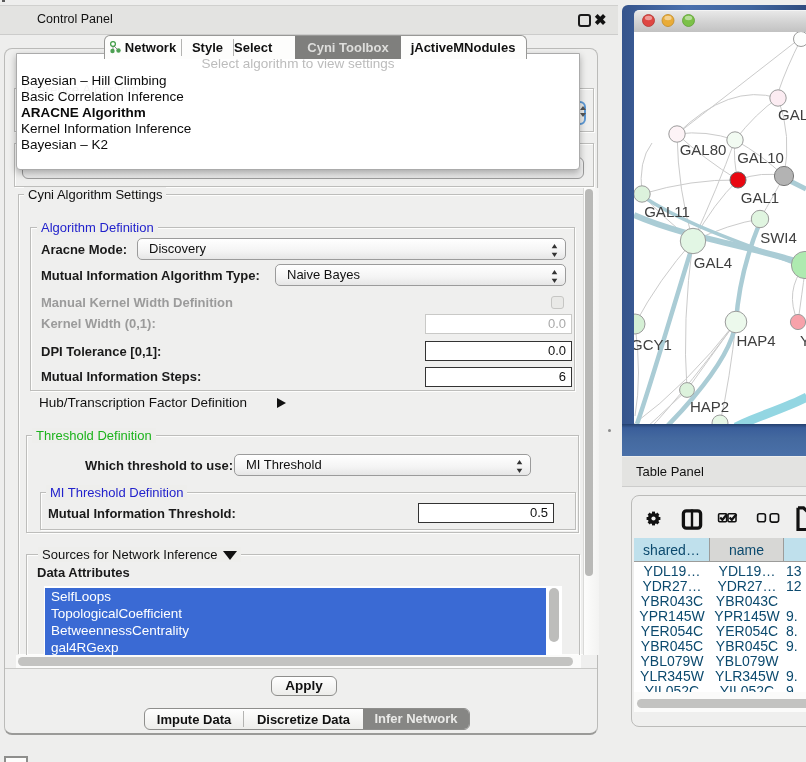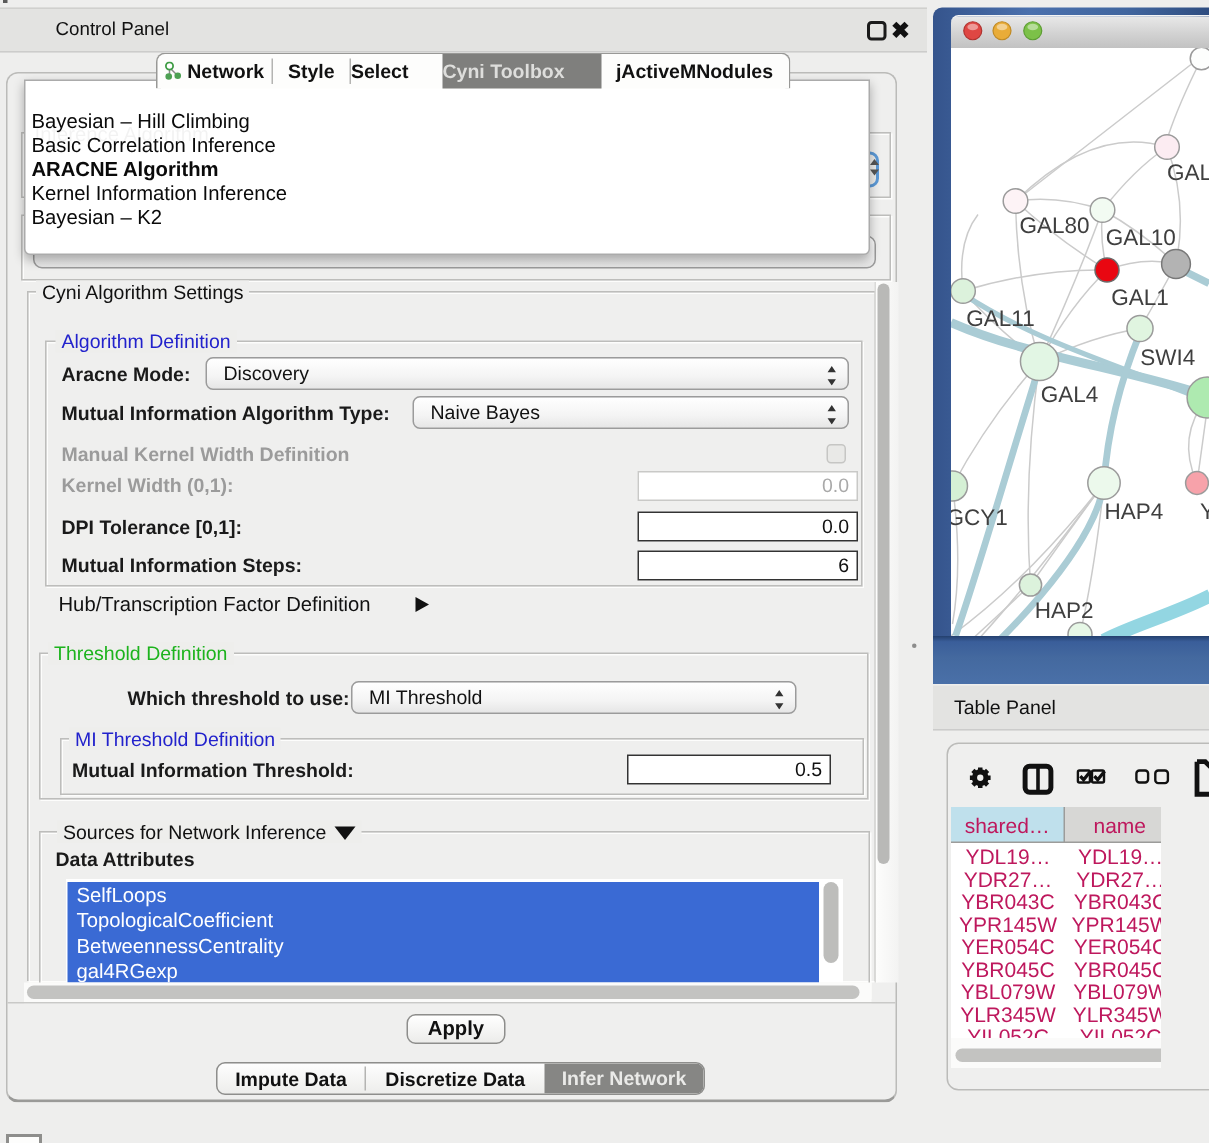--- a/index.html
+++ b/index.html
@@ -112,20 +112,21 @@
     <div class="a" style="left:0;top:3px;width:98px;text-align:center;">Impute Data</div>
     <div class="a" style="left:98px;top:2px;width:1px;height:16px;background:#b4b4b2;"></div>
     <div class="a" style="left:99px;top:3px;width:119px;text-align:center;">Discretize Data</div>
     <div class="a" style="left:218px;top:0;width:106px;height:20px;background:#868684;color:#eaeae8;text-align:center;line-height:20px;">Infer Network</div>
   </div>
 
   <div class="a" style="left:4px;top:756px;width:20px;height:10px;border:2px solid #8e8e8c;background:#fdfdfc;"></div>
 </div>
 
 <div id="popup" class="a" style="left:16px;top:53px;width:562px;height:115px;background:#fff;border:1px solid #ababab;border-radius:0 0 4px 4px;box-shadow:0 3px 7px rgba(0,0,0,.3);z-index:20;font-size:13.5px;color:#0a0a0a;">
+  <div class="a" style="left:0;top:2px;width:562px;text-align:center;color:#bcbcbc;">Select algorithm to view settings</div>
   <div class="a" style="left:4px;top:19px;">Bayesian – Hill Climbing</div>
   <div class="a" style="left:4px;top:35px;">Basic Correlation Inference</div>
   <div class="a" style="left:4px;top:51px;font-weight:bold;">ARACNE Algorithm</div>
   <div class="a" style="left:4px;top:67px;">Kernel Information Inference</div>
   <div class="a" style="left:4px;top:83px;">Bayesian – K2</div>
   <div class="a" style="left:6px;top:28px;color:rgba(0,0,0,0.05);">Inference Algorithm</div>
 </div>
 
 <div id="tabs" class="a" style="left:104px;top:35px;width:421px;height:23px;z-index:30;border:1px solid #989896;border-bottom:none;border-radius:6px 6px 0 0;background:#fdfdfc;font-size:13px;font-weight:bold;color:#111;">
   <svg class="a" style="left:4px;top:5px;" width="13" height="13" viewBox="0 0 13 13">
@@ -133,21 +134,21 @@
     <line x1="4" y1="4" x2="4" y2="10" stroke="#8a8a8a" stroke-width="1"></line>
     <circle cx="4" cy="3" r="2.4" fill="#fff" stroke="#3f9c45" stroke-width="1.2"></circle>
     <circle cx="3.5" cy="10" r="2.2" fill="#4da053"></circle>
     <circle cx="9.5" cy="9.5" r="2.2" fill="#4da053"></circle>
   </svg>
   <div class="a" style="left:15px;top:4px;width:61px;text-align:center;">Network</div>
   <div class="a" style="left:76px;top:3px;width:1px;height:17px;background:#b4b4b2;"></div>
   <div class="a" style="left:77px;top:4px;width:51px;text-align:center;">Style</div>
   <div class="a" style="left:128px;top:3px;width:1px;height:17px;background:#b4b4b2;"></div>
   <div class="a" style="left:129px;top:4px;width:61px;text-align:left;">Select</div>
-  <div class="a" style="left:190px;top:0;width:106px;height:23px;background:#7f7f7d;color:#dededc;line-height:23px;">Cyni Toolbox</div>
+  <div class="a" style="left:190px;top:0;width:106px;height:23px;background:#7f7f7d;color:#dededc;text-align:center;line-height:23px;">Cyni Toolbox</div>
   <div class="a" style="left:296px;top:4px;width:124px;text-align:center;">jActiveMNodules</div>
 </div>
 
 <div id="net">
 
   <div class="a" style="left:608px;top:429px;width:3px;height:3px;border-radius:50%;background:#8c8c8c;"></div>
 
   <div class="a" style="left:622px;top:5px;width:184px;height:451px;background:linear-gradient(90deg,#35548c,#4a70ad 35%,#41669f 70%,#2f4d80);border-radius:6px 0 0 0;"></div>
 
   <div class="a" style="left:634px;top:10px;width:172px;height:21px;background:linear-gradient(#e8e8e8,#d2d2d2 55%,#c2c2c2);border-top:1px solid #f4f4f4;border-bottom:1px solid #8e8e8e;border-radius:5px 0 0 0;"></div>
@@ -260,21 +261,21 @@
         <rect x="130.2" y="10.7" width="8.4" height="8.4" rx="2"></rect>
       </g>
       <g stroke-width="2.2">
         <path d="M80.2,14.4 l2.2,2.4 l4.6,-5.6"></path>
         <path d="M89.6,14.4 l2.2,2.4 l4.6,-5.6"></path>
       </g>
       <path d="M158,4.8 h5.5 l4.5,4.5 v17 M158,4.8 v21.7 h10" stroke-width="3.2"></path>
     </g>
   </svg>
 
-  <div class="a" style="left:634px;top:538px;width:140px;height:174px;background:#fff;overflow:hidden;font-size:14px;color:#be185d;">
+  <div class="a" style="left:634px;top:538px;width:172px;height:174px;background:#fff;overflow:hidden;font-size:14px;color:#0c4a6e;">
     <div class="a" style="left:0;top:0;width:76px;height:24px;background:#bfe0ec;border-right:1px solid #9c9c9a;border-bottom:1px solid #9c9c9a;text-align:center;line-height:24px;box-sizing:border-box;">shared…</div>
     <div class="a" style="left:76px;top:0;width:74px;height:24px;background:#d7d7d5;border-right:1px solid #9c9c9a;border-bottom:1px solid #9c9c9a;text-align:center;line-height:24px;box-sizing:border-box;">name</div>
     <div class="a" style="left:150px;top:0;width:22px;height:24px;background:#bfe0ec;border-bottom:1px solid #9c9c9a;box-sizing:border-box;"></div>
     <div class="a" style="left:0;top:26px;width:76px;text-align:center;line-height:15px;">YDL19…<br>YDR27…<br>YBR043C<br>YPR145W<br>YER054C<br>YBR045C<br>YBL079W<br>YLR345W<br>YIL052C</div>
     <div class="a" style="left:76px;top:26px;width:74px;text-align:center;line-height:15px;">YDL19…<br>YDR27…<br>YBR043C<br>YPR145W<br>YER054C<br>YBR045C<br>YBL079W<br>YLR345W<br>YIL052C</div>
     <div class="a" style="left:152px;top:26px;width:20px;text-align:left;line-height:15px;">13<br>12<br>&nbsp;<br>9.<br>8.<br>9.<br>&nbsp;<br>9.<br>9.</div>
     <div class="a" style="left:0;top:154px;width:172px;height:20px;background:#fbfbfa;"></div>
     <div class="a" style="left:3px;top:161px;width:169px;height:9px;background:#c3c3c1;border-radius:4.5px 0 0 4.5px;"></div>
   </div>
 </div>

